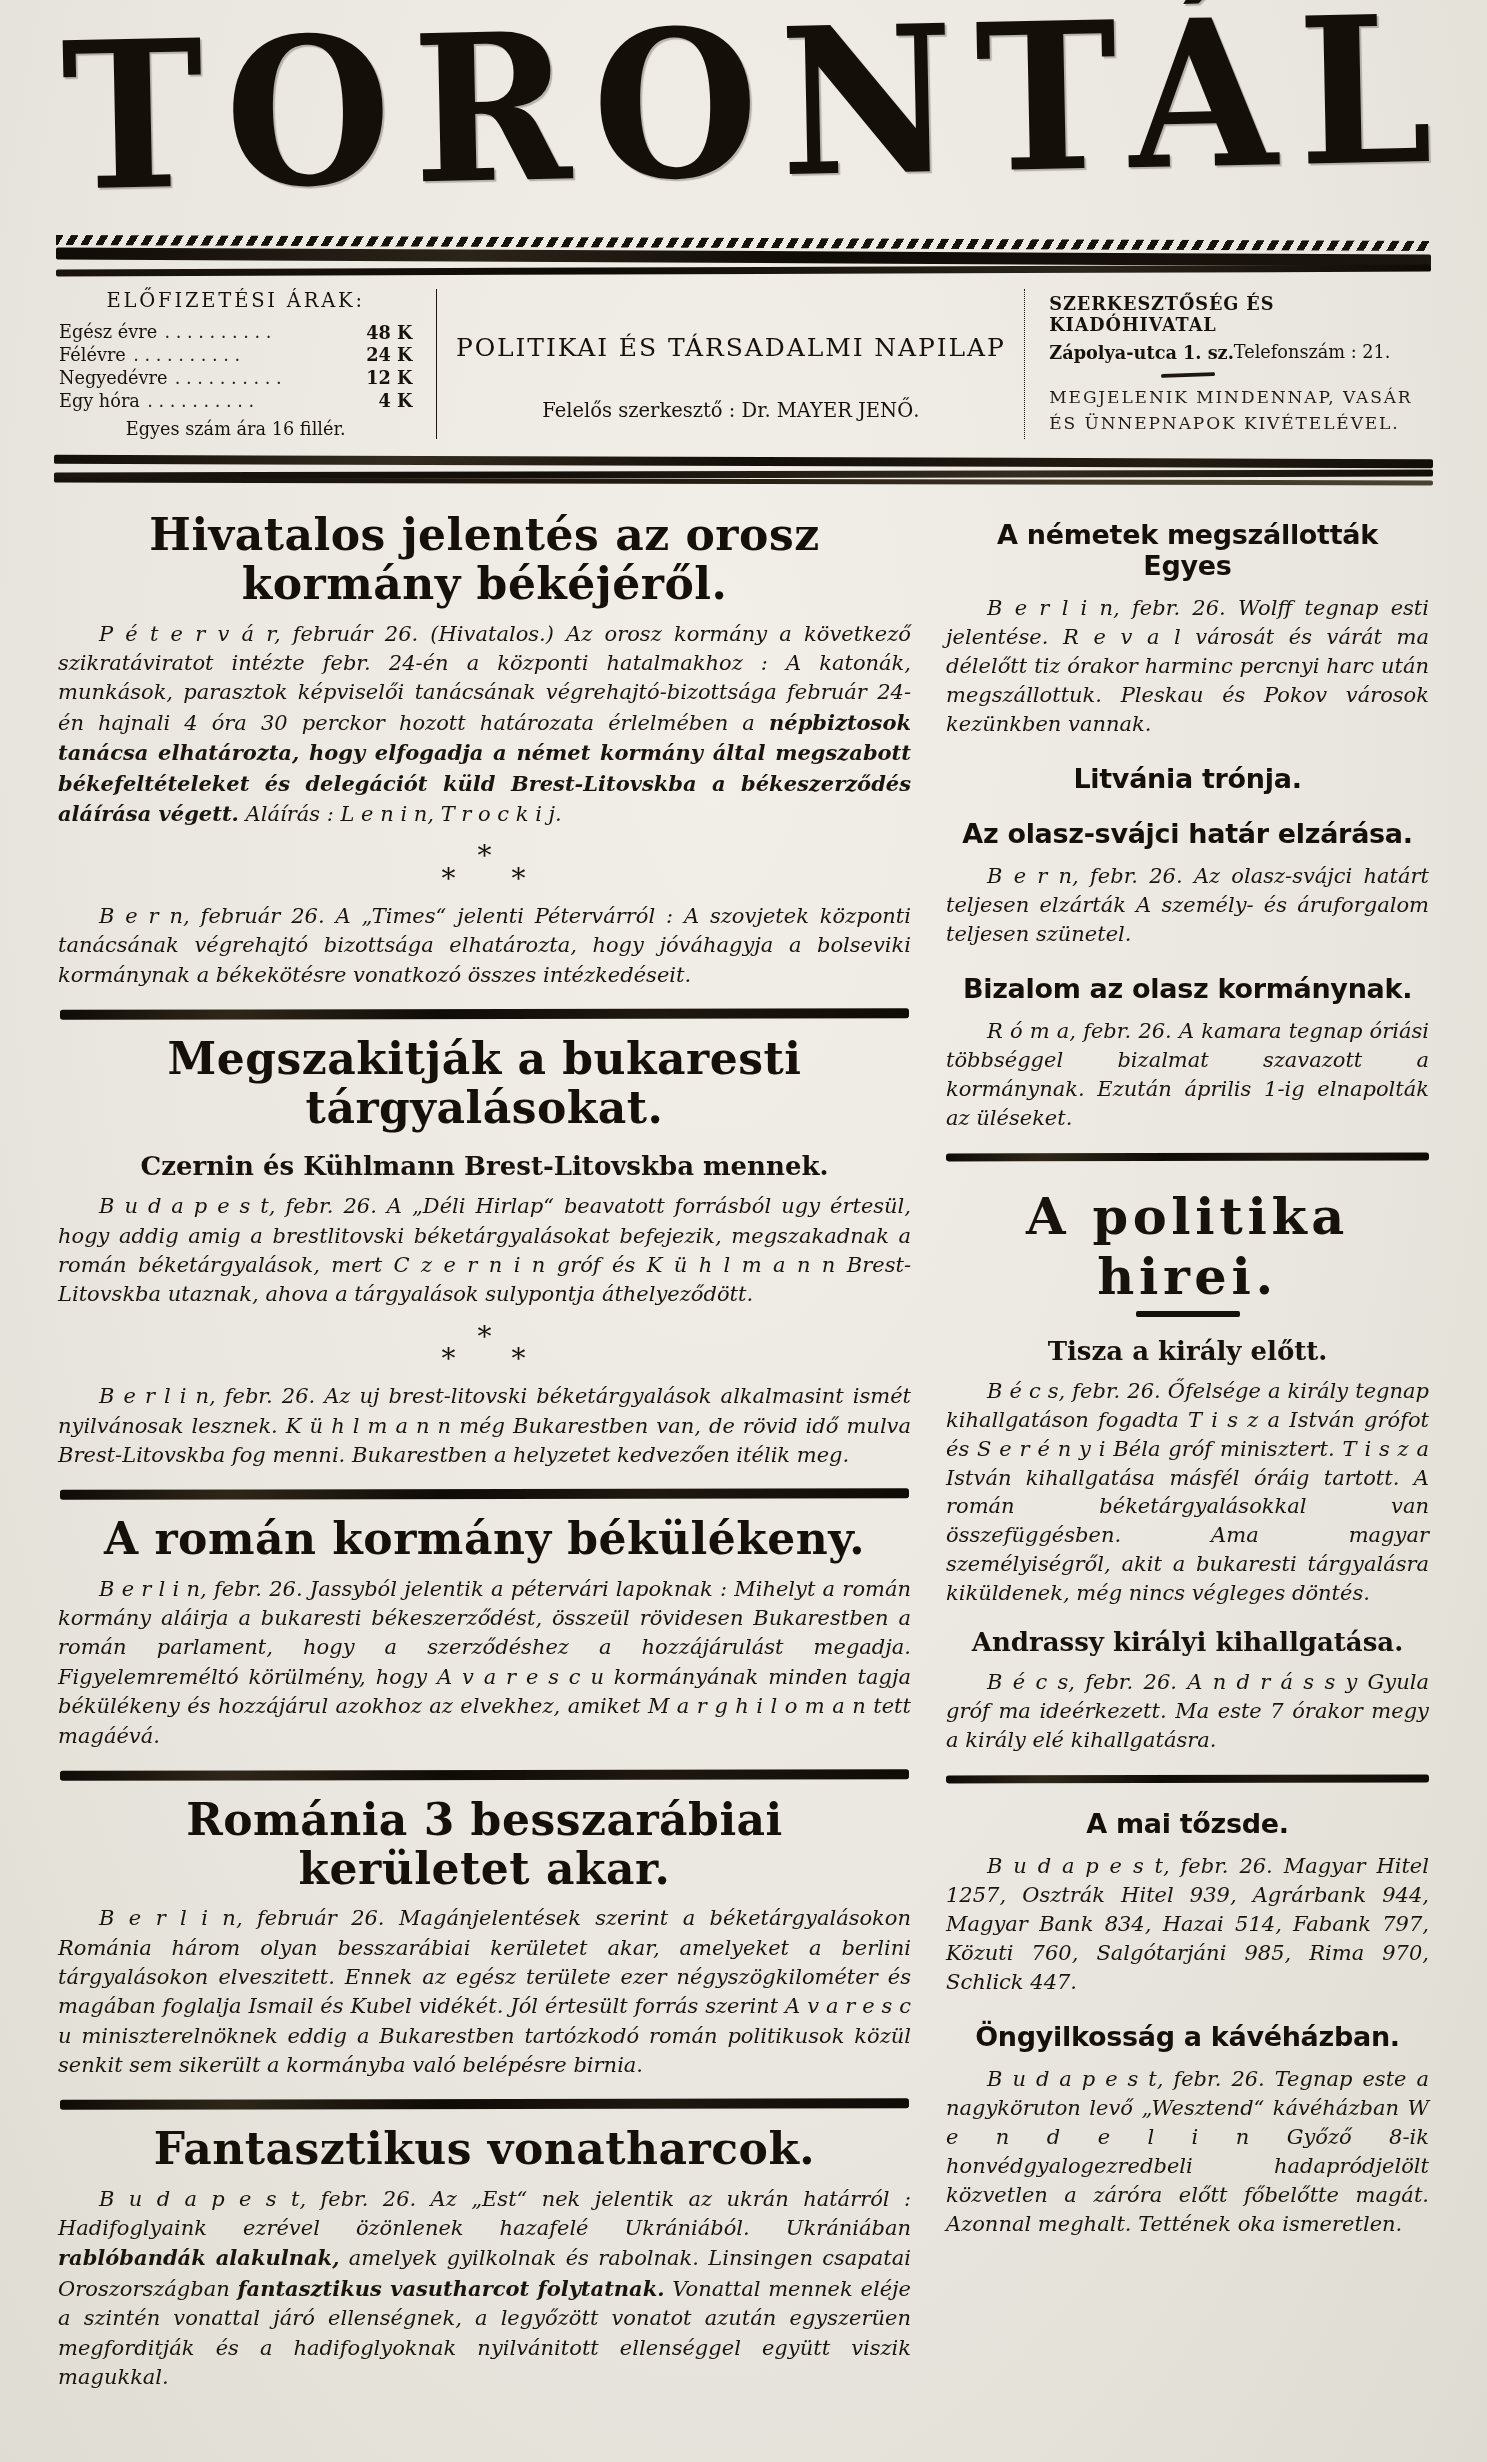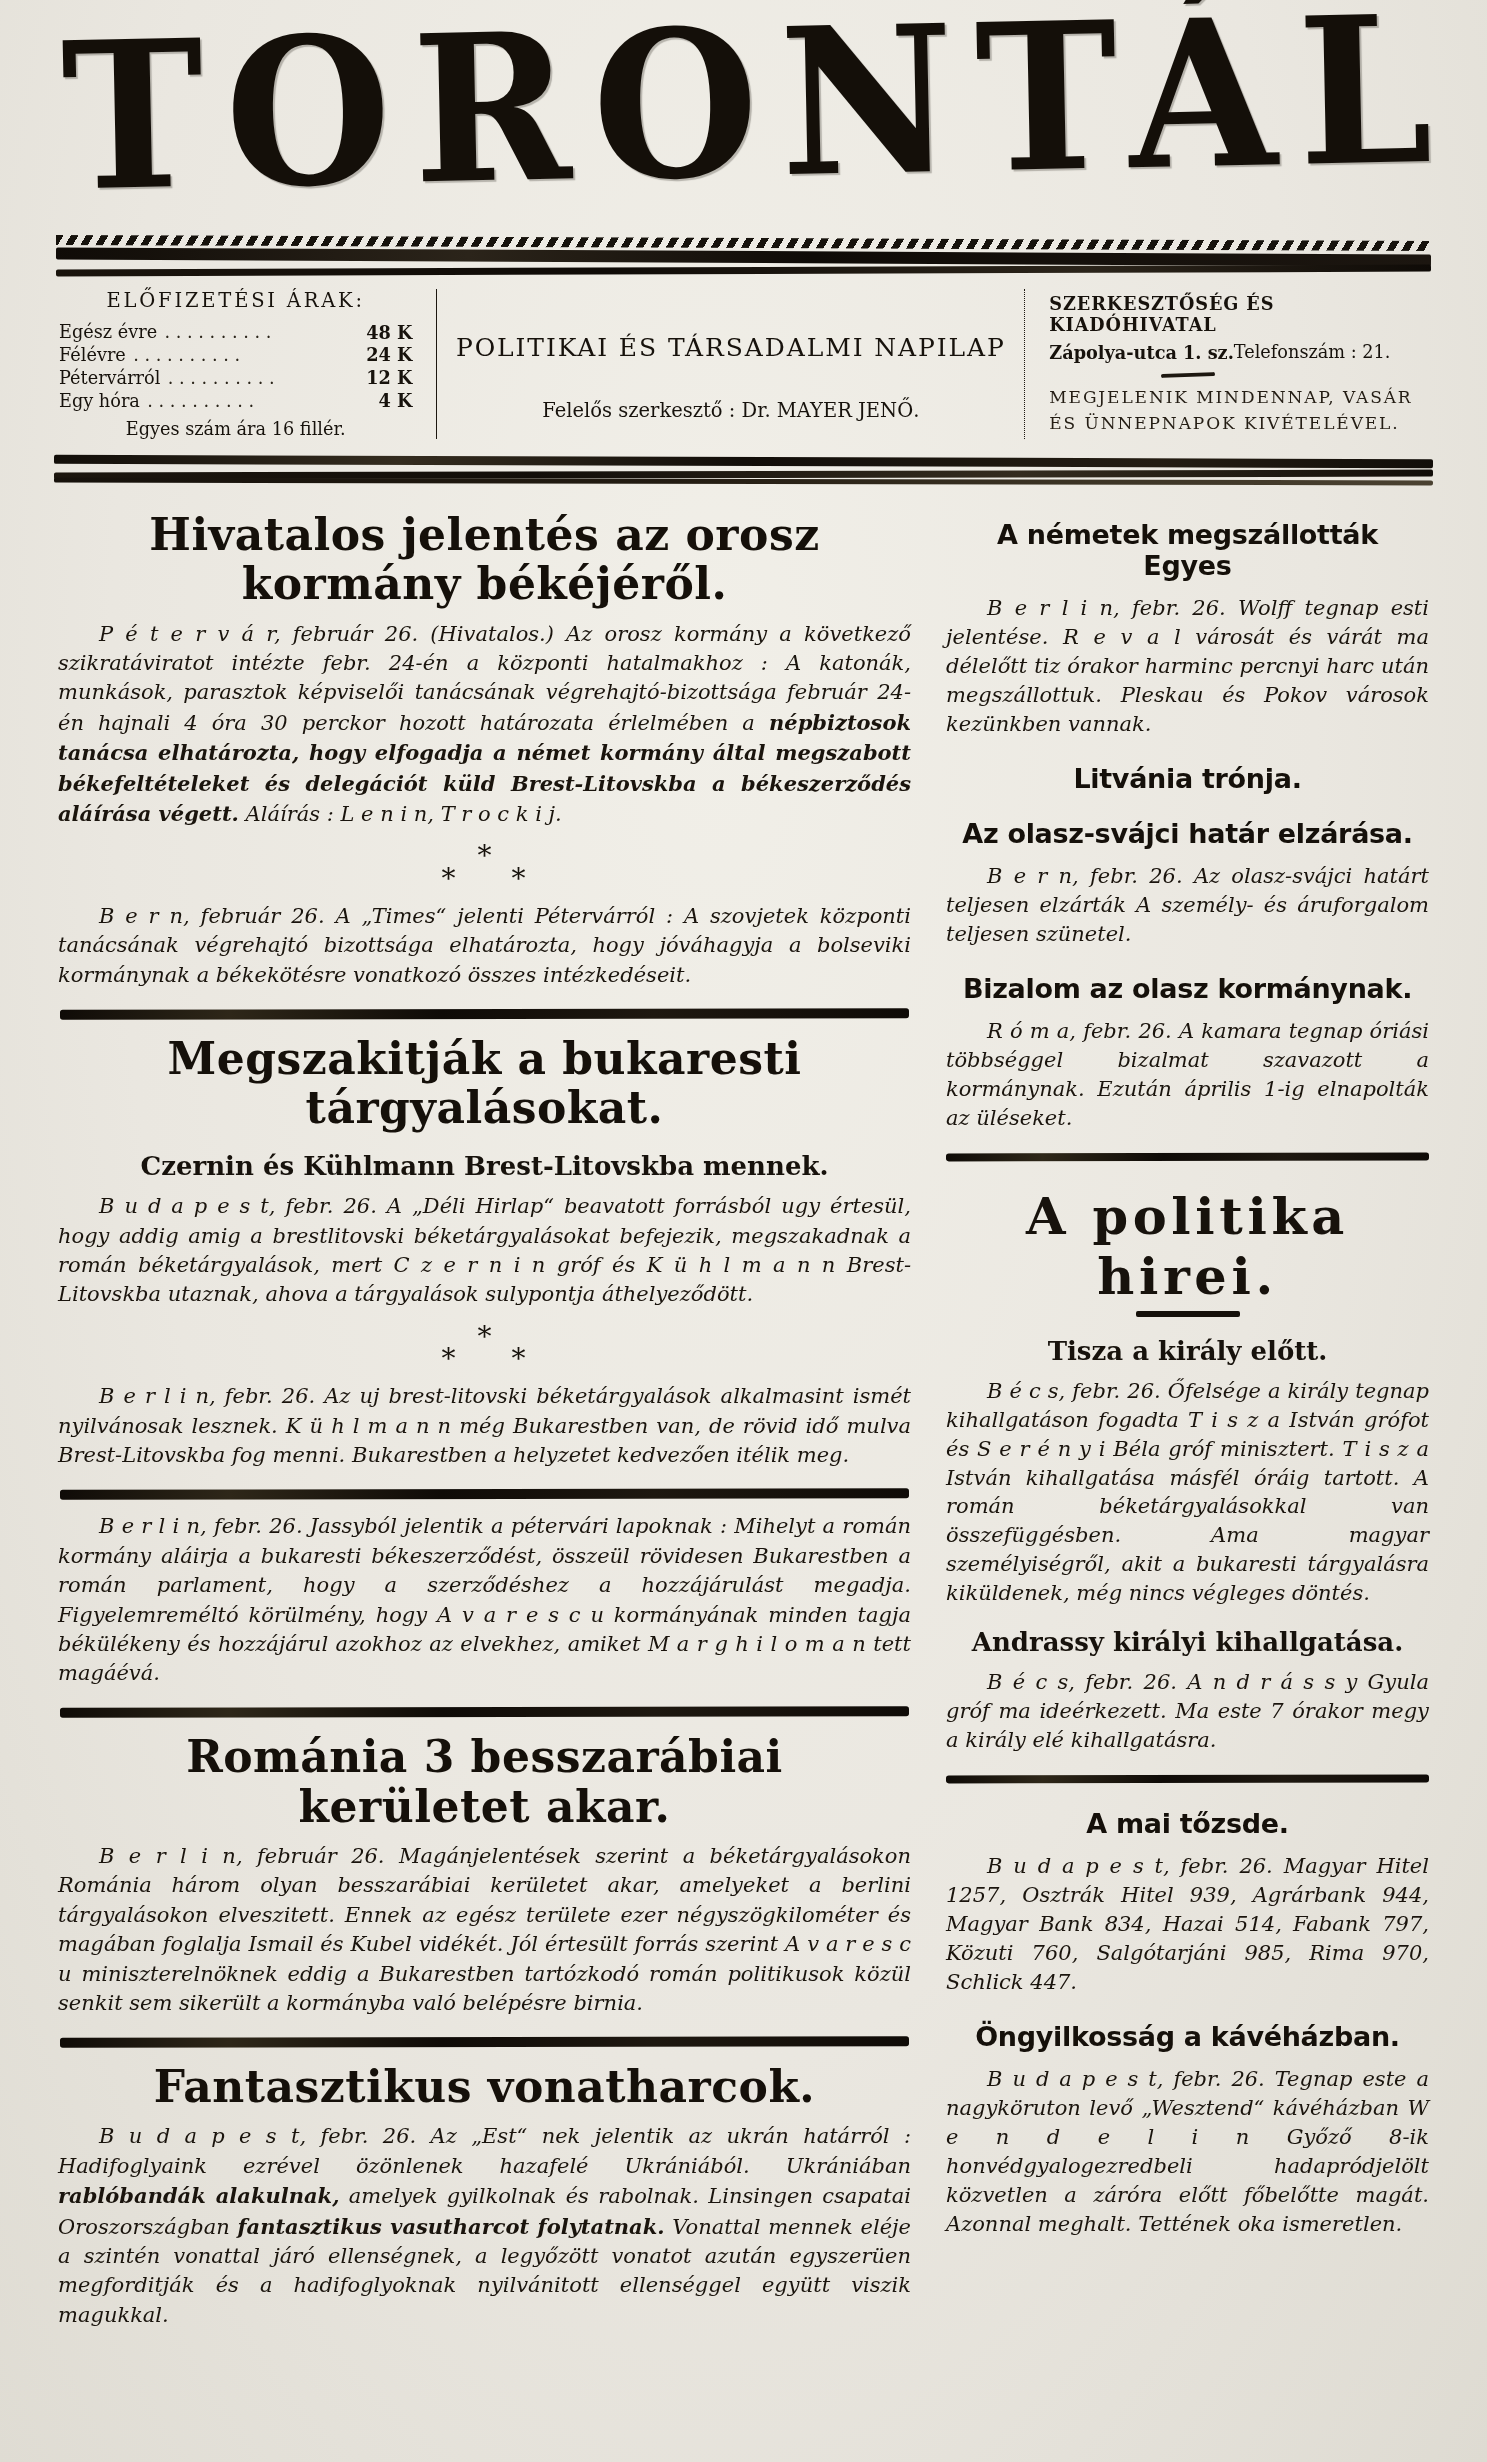--- a/index.html
+++ b/index.html
@@ -145,21 +145,21 @@
         <span class="price-label">Egész évre</span>
         <span class="price-dots">. . . . . . . . . .</span>
         <span class="price-value">48 K</span>
       </div>
       <div class="price-row">
         <span class="price-label">Félévre</span>
         <span class="price-dots">. . . . . . . . . .</span>
         <span class="price-value">24 K</span>
       </div>
       <div class="price-row">
-        <span class="price-label">Pétervárról</span>
+        <span class="price-label">Negyedévre</span>
         <span class="price-dots">. . . . . . . . . .</span>
         <span class="price-value">12 K</span>
       </div>
       <div class="price-row">
         <span class="price-label">Egy hóra</span>
         <span class="price-dots">. . . . . . . . . .</span>
         <span class="price-value">4 K</span>
       </div>
       <div class="sub-note">Egyes szám ára 16 fillér.</div>
     </div>
@@ -200,20 +200,21 @@
         <div class="rule"></div>
         <h2 class="headline serif-xl">Megszakitják a bukaresti tárgyalásokat.</h2>
         <h4 class="subhead">Czernin és Kühlmann Brest-Litovskba mennek.</h4>
         <p class="para"><span class="seg">B u d a p e s t, febr. 26. A „Déli Hirlap“ beavatott forrásból ugy értesül, hogy addig amig a brestlitovski béketárgyalásokat befejezik, megszakadnak a román béketárgyalások, mert C z e r n i n gróf és K ü h l m a n n Brest-Litovskba utaznak, ahova a tárgyalások sulypontja áthelyeződött.</span></p>
         <div class="stars">
           <span>*</span>
           <span>*     *</span>
         </div>
         <p class="para"><span class="seg">B e r l i n, febr. 26. Az uj brest-litovski béketárgyalások alkalmasint ismét nyilvánosak lesznek. K ü h l m a n n még Bukarestben van, de rövid idő mulva Brest-Litovskba fog menni. Bukarestben a helyzetet kedvezően itélik meg.</span></p>
         <div class="rule"></div>
+        <h2 class="headline serif-xl">A román kormány békülékeny.</h2>
         <p class="para"><span class="seg">B e r l i n, febr. 26. Jassyból jelentik a pétervári lapoknak : Mihelyt a román kormány aláirja a bukaresti békeszerződést, összeül rövidesen Bukarestben a román parlament, hogy a szerződéshez a hozzájárulást megadja. Figyelemreméltó körülmény, hogy A v a r e s c u kormányának minden tagja békülékeny és hozzájárul azokhoz az elvekhez, amiket M a r g h i l o m a n tett magáévá.</span></p>
         <div class="rule"></div>
         <h2 class="headline serif-xl">Románia 3 besszarábiai kerületet akar.</h2>
         <p class="para"><span class="seg">B e r l i n, február 26. Magánjelentések szerint a béketárgyalásokon Románia három olyan besszarábiai kerületet akar, amelyeket a berlini tárgyalásokon elveszitett. Ennek az egész területe ezer négyszögkilométer és magában foglalja Ismail és Kubel vidékét. Jól értesült forrás szerint A v a r e s c u miniszterelnöknek eddig a Bukarestben tartózkodó román politikusok közül senkit sem sikerült a kormányba való belépésre birnia.</span></p>
         <div class="rule"></div>
         <h2 class="headline serif-xl">Fantasztikus vonatharcok.</h2>
         <p class="para"><span class="seg">B u d a p e s t, febr. 26. Az „Est“ nek jelentik az ukrán határról : Hadifoglyaink ezrével özönlenek hazafelé Ukrániából. Ukrániában </span><span class="seg bold">rablóbandák alakulnak,</span><span class="seg"> amelyek gyilkolnak és rabolnak. Linsingen csapatai Oroszországban </span><span class="seg bold">fantasztikus vasutharcot folytatnak.</span><span class="seg"> Vonattal mennek eléje a szintén vonattal járó ellenségnek, a legyőzött vonatot azután egyszerüen megforditják és a hadifoglyoknak nyilvánitott ellenséggel együtt viszik magukkal.</span></p>
       </div>
     <div class="col col-right" id="col-right">
         <h3 class="headline sans-md">A németek megszállották Egyes</h3>

